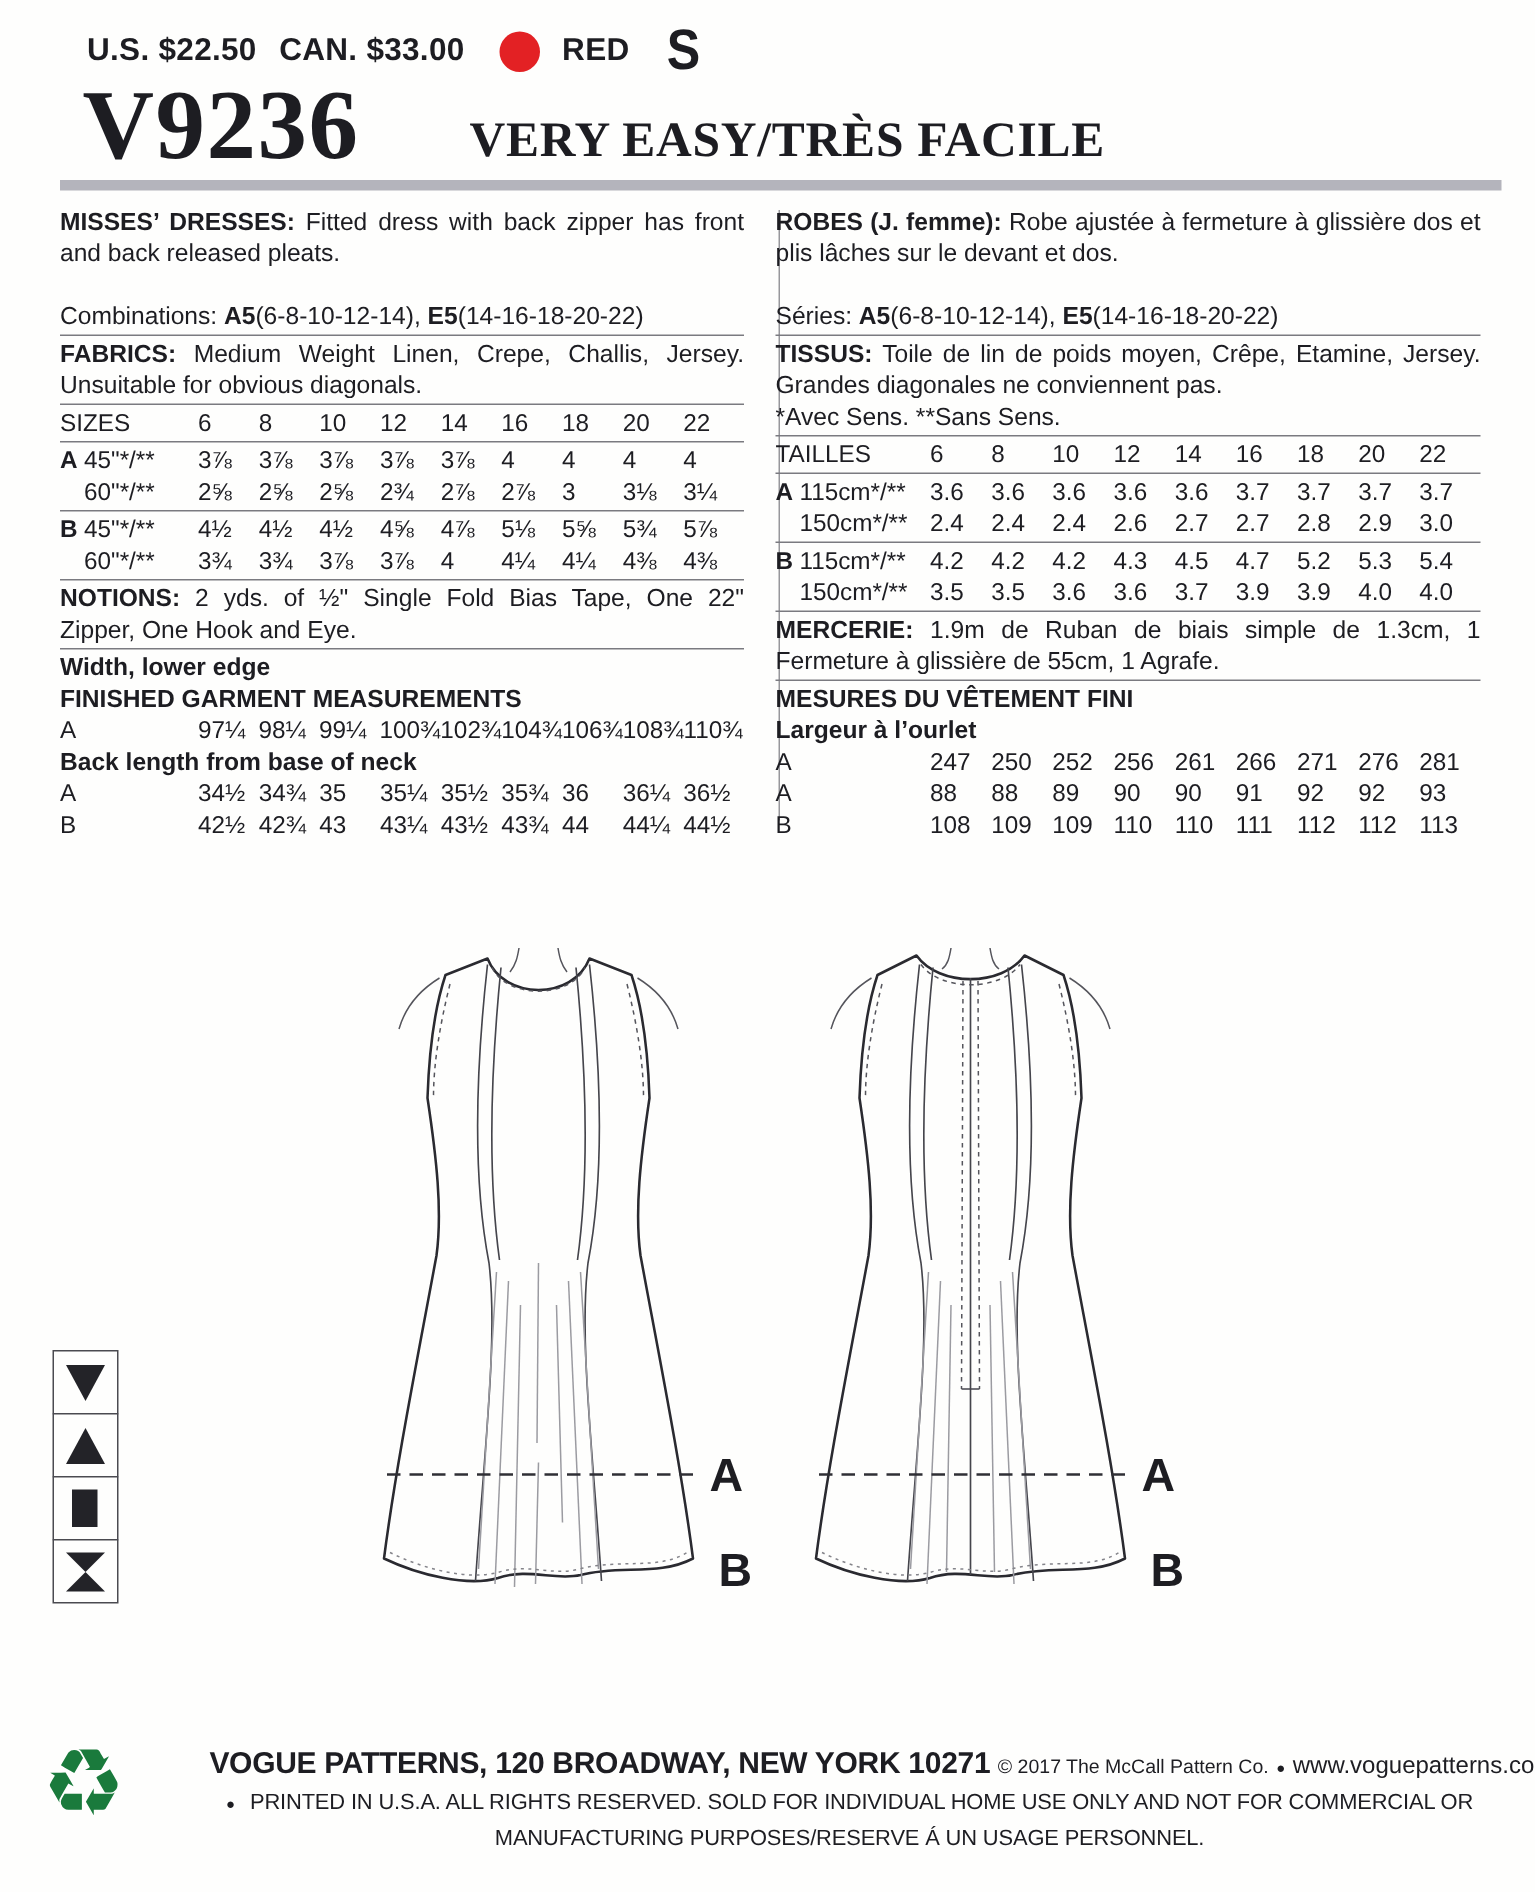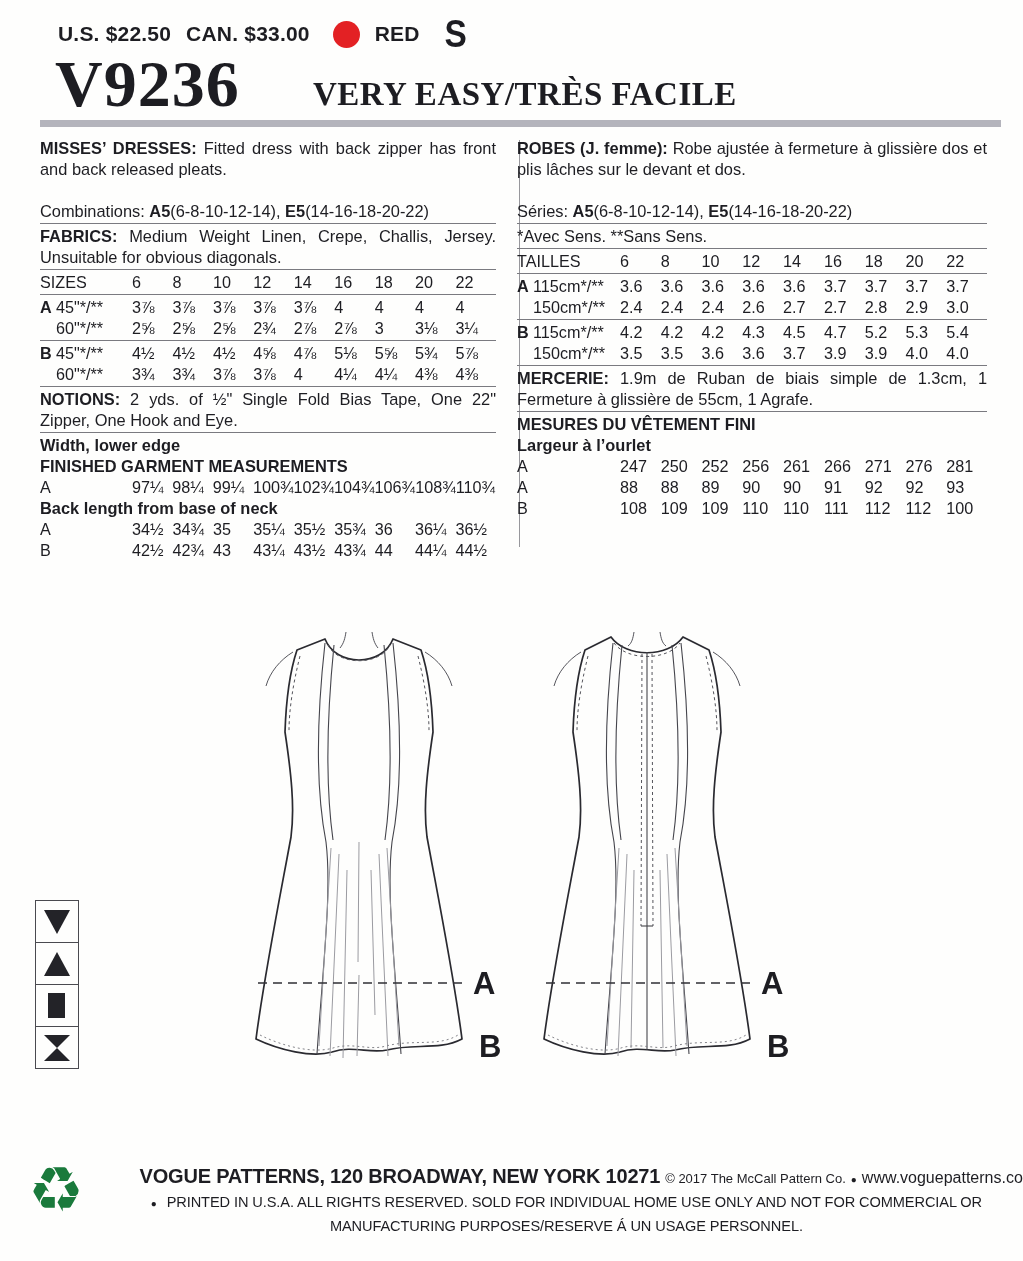--- a/index.html
+++ b/index.html
@@ -193,20 +193,21 @@
         <span class="cell">44¼</span>
       <span class="cell">44½</span>
     </div>
   </div>
 
   <div class="col fr">
     <p><b>ROBES (J. femme):</b><span> Robe ajustée à fermeture à glissière dos et plis lâches sur le devant et dos.</span></p>
     <div class="gap"></div>
     <p><span>Séries: </span><b>A5</b><span>(6-8-10-12-14), </span><b>E5</b><span>(14-16-18-20-22)</span></p>
     <hr class="thin">
+    <p><b>TISSUS:</b><span> Toile de lin de poids moyen, Crêpe, Etamine, Jersey. Grandes diagonales ne conviennent pas.</span></p>
     <p><span>*Avec Sens. **Sans Sens.</span></p>
     <hr class="thin">
     <div class="trow">
       <span class="cell">TAILLES</span>
       <span class="cell">6</span>
         <span class="cell">8</span>
       <span class="cell">10</span>
         <span class="cell">12</span>
       <span class="cell">14</span>
         <span class="cell">16</span>
@@ -296,21 +297,21 @@
     <div class="trow">
       <span class="cell lbl"><b style="font-weight:normal">B</b></span>
       <span class="cell">108</span>
         <span class="cell">109</span>
       <span class="cell">109</span>
         <span class="cell">110</span>
       <span class="cell">110</span>
         <span class="cell">111</span>
       <span class="cell">112</span>
         <span class="cell">112</span>
-      <span class="cell">100</span>
+      <span class="cell">113</span>
     </div>
   </div>
 </div>
 
 <div class="dress dress-front">
   <svg width="272" height="432" viewBox="0 0 272 432">
 
     <path class="hint" d="M113 2 C112 8 111 13 107 18"></path>
     <path class="hint" d="M139 2 C140 8 141 13 145 18"></path>
     <path class="hint" d="M60 22 C47 30 37 42 33 56"></path>

